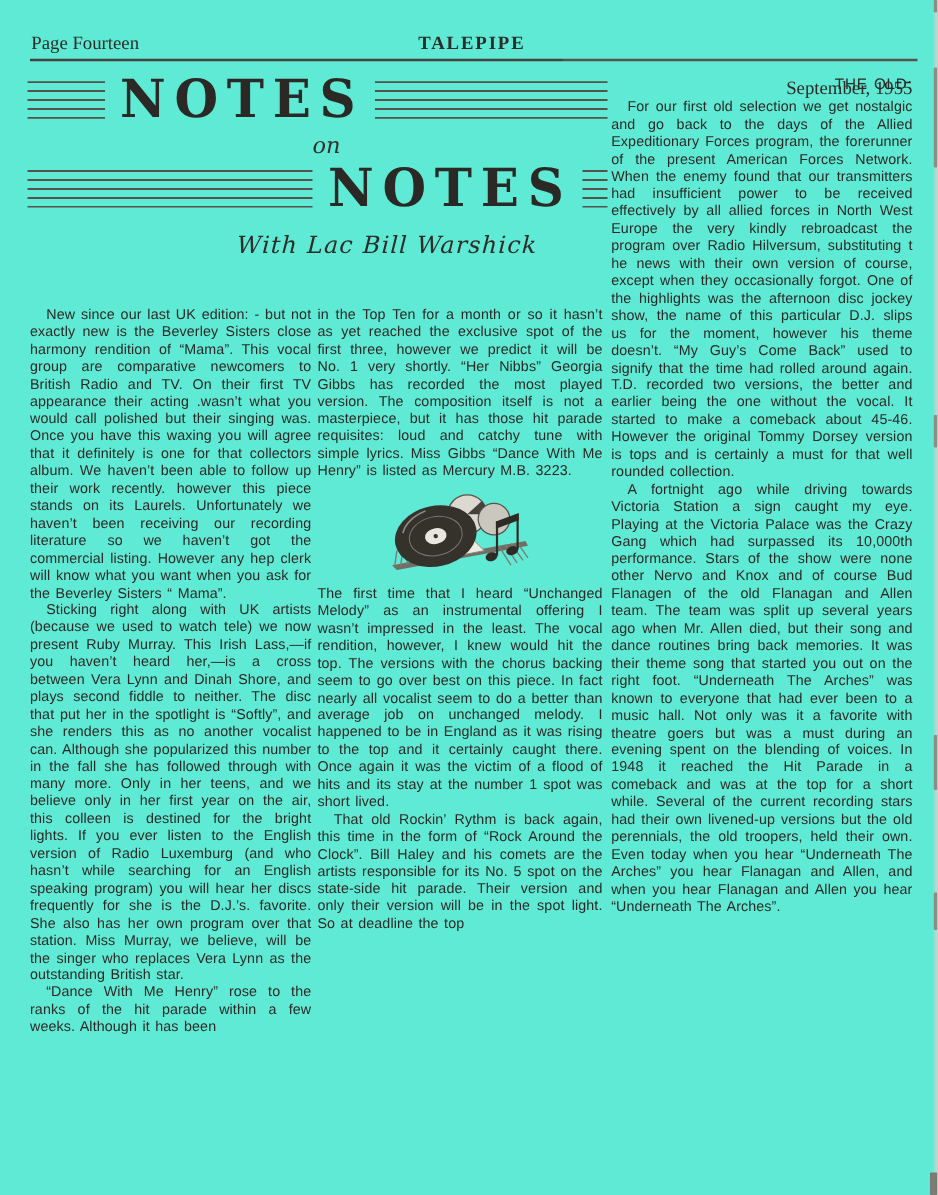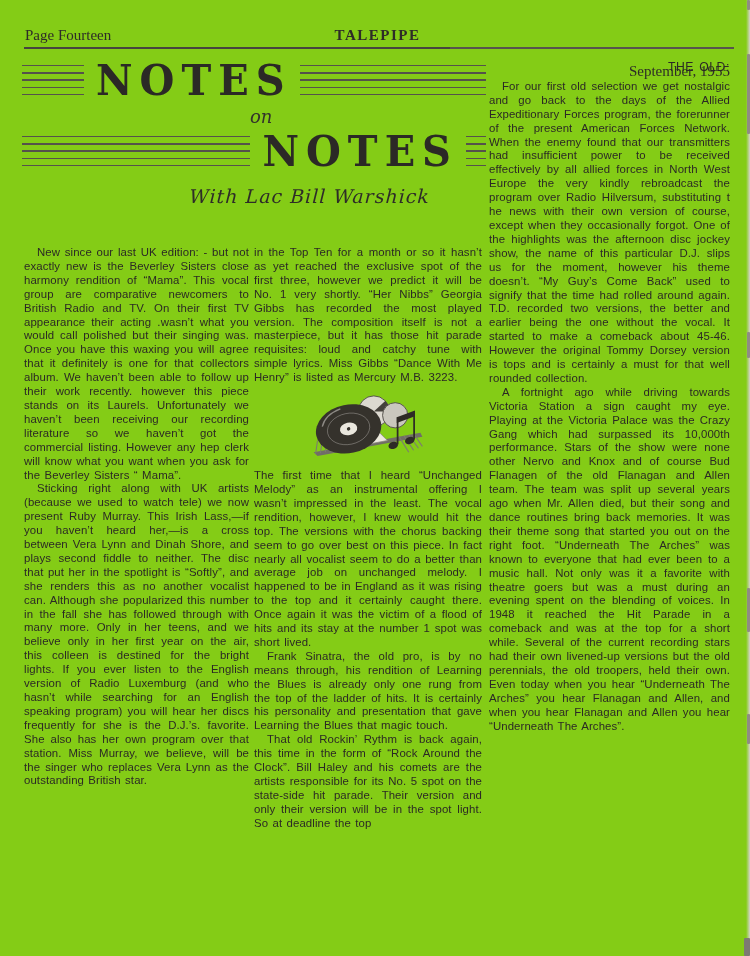--- a/index.html
+++ b/index.html
@@ -1,18 +1,18 @@
 <!DOCTYPE html>
 <html><head>
 <meta charset="utf-8">
 <style>
   html,body { margin:0; padding:0; background:#d9d6d0; }
   .page {
     position:relative; width:750px; height:956px; margin:0 auto;
-    background:#84cc16; overflow:hidden;
+    background:#5eead4; overflow:hidden;
     font-family:"Liberation Sans", sans-serif; color:#2b2925;
   }
 
   
   .header {
     position:absolute; left:25px; right:20px; top:27px; height:20px;
     font-family:"Liberation Serif", serif; font-size:15px; color:#2e2c28;
   }
   .header .h-left  { position:absolute; left:0; top:0; }
   .header .h-center{ position:absolute; left:50%; transform:translateX(-50%); top:0;
@@ -104,20 +104,21 @@
       <div class="staff-lines sl-left2"></div>
       <div class="notes-word">NOTES</div>
       <div class="staff-lines sl-right2"></div>
     </div>
     <div class="byline">With Lac Bill Warshick</div>
   </div>
 
   <div class="col col-1">
     <p>New since our last UK edition: - but not exactly new is the Beverley Sisters close harmony rendition of “Mama”. This vocal group are comparative newcomers to British Radio and TV. On their first TV appearance their acting .wasn’t what you would call polished but their singing was. Once you have this waxing you will agree that it definitely is one for that collectors album. We haven’t been able to follow up their work recently. however this piece stands on its Laurels. Unfortunately we haven’t been receiving our recording literature so we haven’t got the commercial listing. However any hep clerk will know what you want when you ask for the Beverley Sisters “ Mama”.</p>
     <p>Sticking right along with UK artists (because we used to watch tele) we now present Ruby Murray. This Irish Lass,—if you haven’t heard her,—is a cross between Vera Lynn and Dinah Shore, and plays second fiddle to neither. The disc that put her in the spotlight is “Softly”, and she renders this as no another vocalist can. Although she popularized this number in the fall she has followed through with many more. Only in her teens, and we believe only in her first year on the air, this colleen is destined for the bright lights. If you ever listen to the English version of Radio Luxemburg (and who hasn’t while searching for an English speaking program) you will hear her discs frequently for she is the D.J.’s. favorite. She also has her own program over that station. Miss Murray, we believe, will be the singer who replaces Vera Lynn as the outstanding British star.</p>
+    <p>“Dance With Me Henry” rose to the ranks of the hit parade within a few weeks. Although it has been</p>
   </div>
 
   <div class="col col-2">
     <p class="cont">in the Top Ten for a month or so it hasn’t as yet reached the exclusive spot of the first three, however we predict it will be No. 1 very shortly. “Her Nibbs” Georgia Gibbs has recorded the most played version. The composition itself is not a masterpiece, but it has those hit parade requisites: loud and catchy tune with simple lyrics. Miss Gibbs “Dance With Me Henry” is listed as Mercury M.B. 3223.</p>
 
     <svg class="illustration" width="118" height="66" viewBox="0 0 120 68">
 
       <polygon points="4,62 114,42 116,46 8,66" fill="#716e66"></polygon>
 
       <g stroke="#7d7a72" stroke-width="1.1">
@@ -153,21 +154,20 @@
       <g fill="#2e2b26">
         <ellipse cx="86" cy="55" rx="5" ry="3.6" transform="rotate(-18 86 55)"></ellipse>
         <ellipse cx="103" cy="50" rx="5" ry="3.6" transform="rotate(-18 103 50)"></ellipse>
         <rect x="89.6" y="26" width="1.8" height="28"></rect>
         <rect x="106.6" y="20" width="1.8" height="29"></rect>
         <polygon points="89.6,26 108.4,19 108.4,25 89.6,32"></polygon>
       </g>
     </svg>
 
     <p class="cont">The first time that I heard “Unchanged Melody” as an instrumental offering I wasn’t impressed in the least. The vocal rendition, however, I knew would hit the top. The versions with the chorus backing seem to go over best on this piece. In fact nearly all vocalist seem to do a better than average job on unchanged melody. I happened to be in England as it was rising to the top and it certainly caught there. Once again it was the victim of a flood of hits and its stay at the number 1 spot was short lived.</p>
-    <p>Frank Sinatra, the old pro, is by no means through, his rendition of Learning the Blues is already only one rung from the top of the ladder of hits. It is certainly his personality and presentation that gave Learning the Blues that magic touch.</p>
     <p>That old Rockin’ Rythm is back again, this time in the form of “Rock Around the Clock”. Bill Haley and his comets are the artists responsible for its No. 5 spot on the state-side hit parade. Their version and only their version will be in the spot light. So at deadline the top</p>
   </div>
 
   <div class="col col-3">
     <div class="section-heading">THE OLD:</div>
     <p>For our first old selection we get nostalgic and go back to the days of the Allied Expeditionary Forces program, the forerunner of the present American Forces Network. When the enemy found that our transmitters had insufficient power to be received effectively by all allied forces in North West Europe the very kindly rebroadcast the program over Radio Hilversum, substituting t he news with their own version of course, except when they occasionally forgot. One of the highlights was the afternoon disc jockey show, the name of this particular D.J. slips us for the moment, however his theme doesn’t. “My Guy’s Come Back” used to signify that the time had rolled around again. T.D. recorded two versions, the better and earlier being the one without the vocal. It started to make a comeback about 45-46. However the original Tommy Dorsey version is tops and is certainly a must for that well rounded collection.</p>
     <p>A fortnight ago while driving towards Victoria Station a sign caught my eye. Playing at the Victoria Palace was the Crazy Gang which had surpassed its 10,000th performance. Stars of the show were none other Nervo and Knox and of course Bud Flanagen of the old Flanagan and Allen team. The team was split up several years ago when Mr. Allen died, but their song and dance routines bring back memories. It was their theme song that started you out on the right foot. “Underneath The Arches” was known to everyone that had ever been to a music hall. Not only was it a favorite with theatre goers but was a must during an evening spent on the blending of voices. In 1948 it reached the Hit Parade in a comeback and was at the top for a short while. Several of the current recording stars had their own livened-up versions but the old perennials, the old troopers, held their own. Even today when you hear “Underneath The Arches” you hear Flanagan and Allen, and when you hear Flanagan and Allen you hear “Underneath The Arches”.</p>
   </div>
 
   <div class="edge-shadow"></div>

